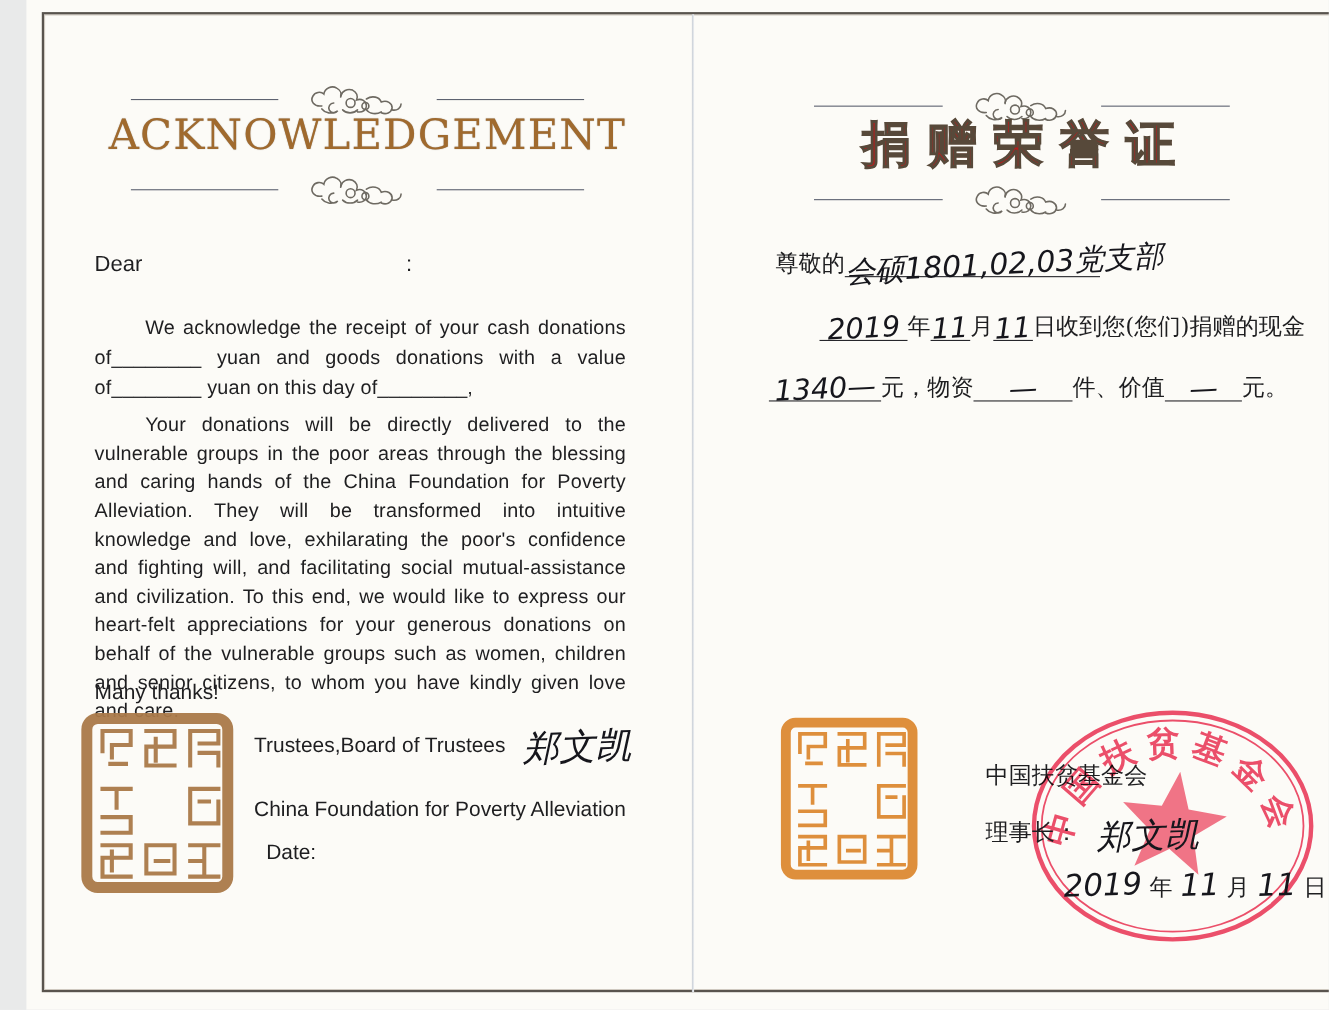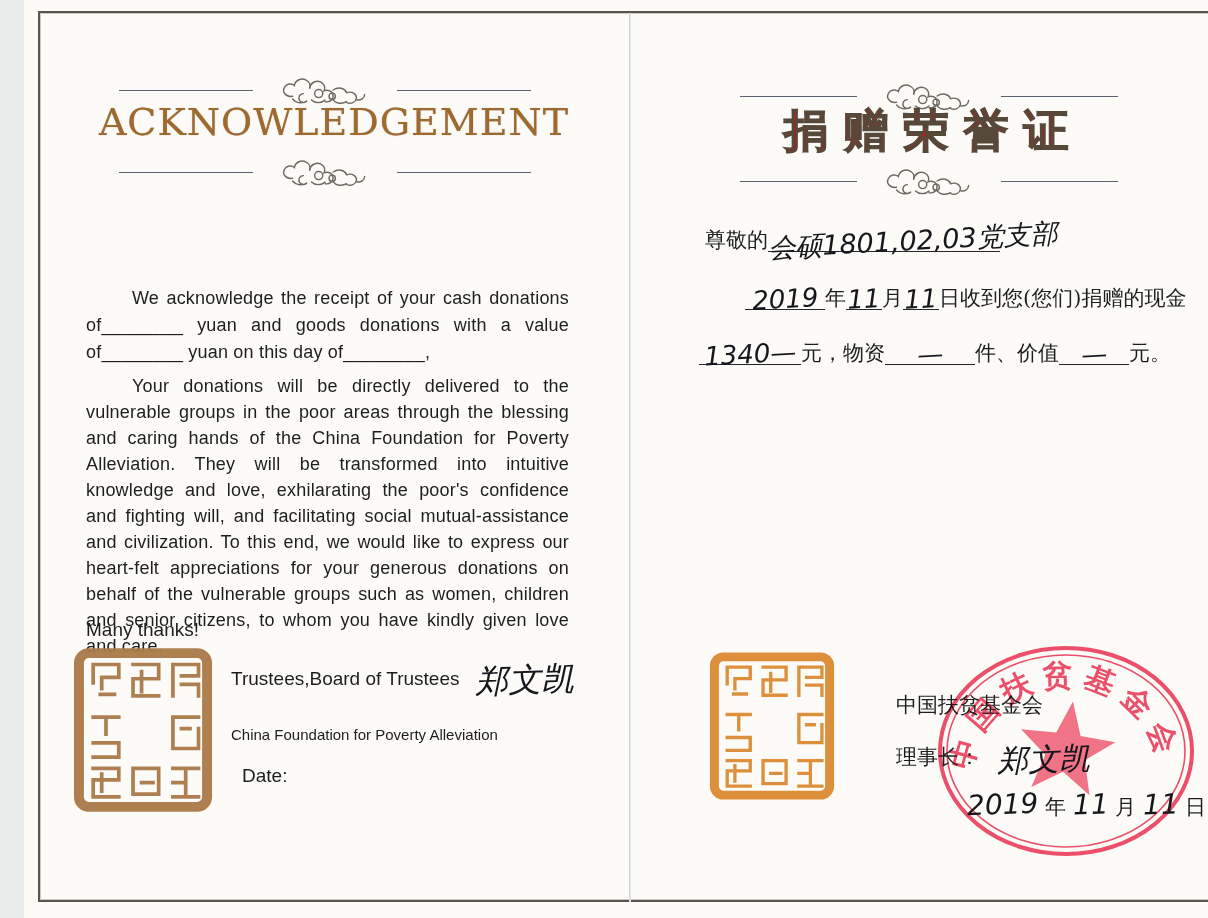--- a/index.html
+++ b/index.html
@@ -36,21 +36,21 @@
   }
   
   .l-salutation{position:absolute;left:62px;top:229px;width:480px;font-size:20px;}
   .dear-colon{position:absolute;left:283px;top:0;}
   .l-p1{position:absolute;left:62px;top:267px;width:483px;font-size:18px;line-height:27px;
         text-align:justify;text-indent:46px;letter-spacing:.2px;}
   .l-p2{position:absolute;left:62px;top:355px;width:483px;font-size:18px;line-height:26px;
         text-align:justify;text-indent:46px;letter-spacing:.2px;}
   .l-thanks{position:absolute;left:62px;top:619px;width:478px;font-size:19px;}
   .l-chairman{position:absolute;left:207px;top:668px;font-size:19px;white-space:nowrap;}
-  .l-org{position:absolute;left:207px;top:726px;font-size:15px;}
+  .l-org{position:absolute;left:207px;top:726px;font-size:19px;}
   .l-date{position:absolute;left:218px;top:765px;font-size:19px;}
   
   .cjk{font-family:"DejaVu Serif","Liberation Serif",serif;}
   .r-line1{position:absolute;left:681px;top:224px;font-size:21px;white-space:nowrap;}
   .r-line2{position:absolute;left:721px;top:283px;font-size:21px;white-space:nowrap;}
   .r-line3{position:absolute;left:675px;top:338px;font-size:21px;white-space:nowrap;}
   .r-body{position:absolute;left:672px;top:384px;width:481px;font-size:21.5px;line-height:41.5px;
           text-align:justify;text-indent:2em;}
   .r-thanks{position:absolute;left:672px;top:613px;width:481px;text-align:right;font-size:20px;font-weight:600;}
   .r-org{position:absolute;left:872px;top:691px;font-size:21px;z-index:4;}
@@ -115,20 +115,24 @@
   <div class="l-title">ACKNOWLEDGEMENT</div>
 
   <div class="ornament" style="left:95px;top:154px;width:412px">
     <span class="orn-line"></span>
     <svg class="cloud" viewBox="0 0 132 40">
         <use href="#cloudMotif"></use>
       </svg>
     <span class="orn-line"></span>
   </div>
 
+  <div class="l-salutation">
+    <span>Dear</span>
+    <span class="dear-colon">:</span>
+  </div>
 
   <p class="l-p1">We acknowledge the receipt of your cash donations of________ yuan and goods donations with a value of________ yuan on this day of________,</p>
   <p class="l-p2">Your donations will be directly delivered to the vulnerable groups in the poor areas through the blessing and caring hands of the China Foundation for Poverty Alleviation. They will be transformed into intuitive knowledge and love, exhilarating the poor's confidence and fighting will, and facilitating social mutual-assistance and civilization. To this end, we would like to express our heart-felt appreciations for your generous donations on behalf of the vulnerable groups such as women, children and senior citizens, to whom you have kindly given love and care.</p>
 
   <div class="l-thanks">Many thanks!</div>
 
   <svg class="seal" style="left:46px;top:646px;width:146px;height:168px;color:#aa7a49" viewBox="0 0 100 118" role="img" aria-label="中国扶贫基金会">
     <rect x="5" y="5" width="90" height="108" rx="7" fill="none" stroke="currentColor" stroke-width="7"></rect>
     <use href="#sealGlyphs"></use>
   </svg>

